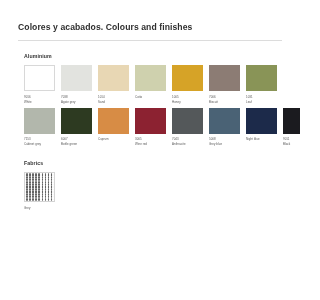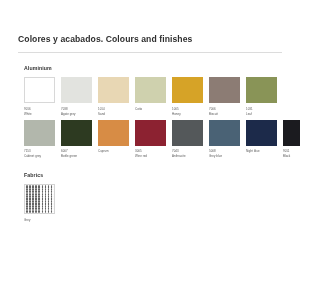--- a/index.html
+++ b/index.html
@@ -19,21 +19,21 @@
   .page {
     position: relative;
     width: 300px;
     height: 300px;
     box-sizing: border-box;
     padding: 0 18px;
   }
 
   
   .title-block {
-    padding-top: 34px;
+    padding-top: 22px;
   }
   .page-title {
     font-size: 8.6px;
     line-height: 11px;
     font-weight: 600;
     color: #2f2f2f;
     letter-spacing: 0.01em;
     margin: 0;
     white-space: nowrap;
   }

